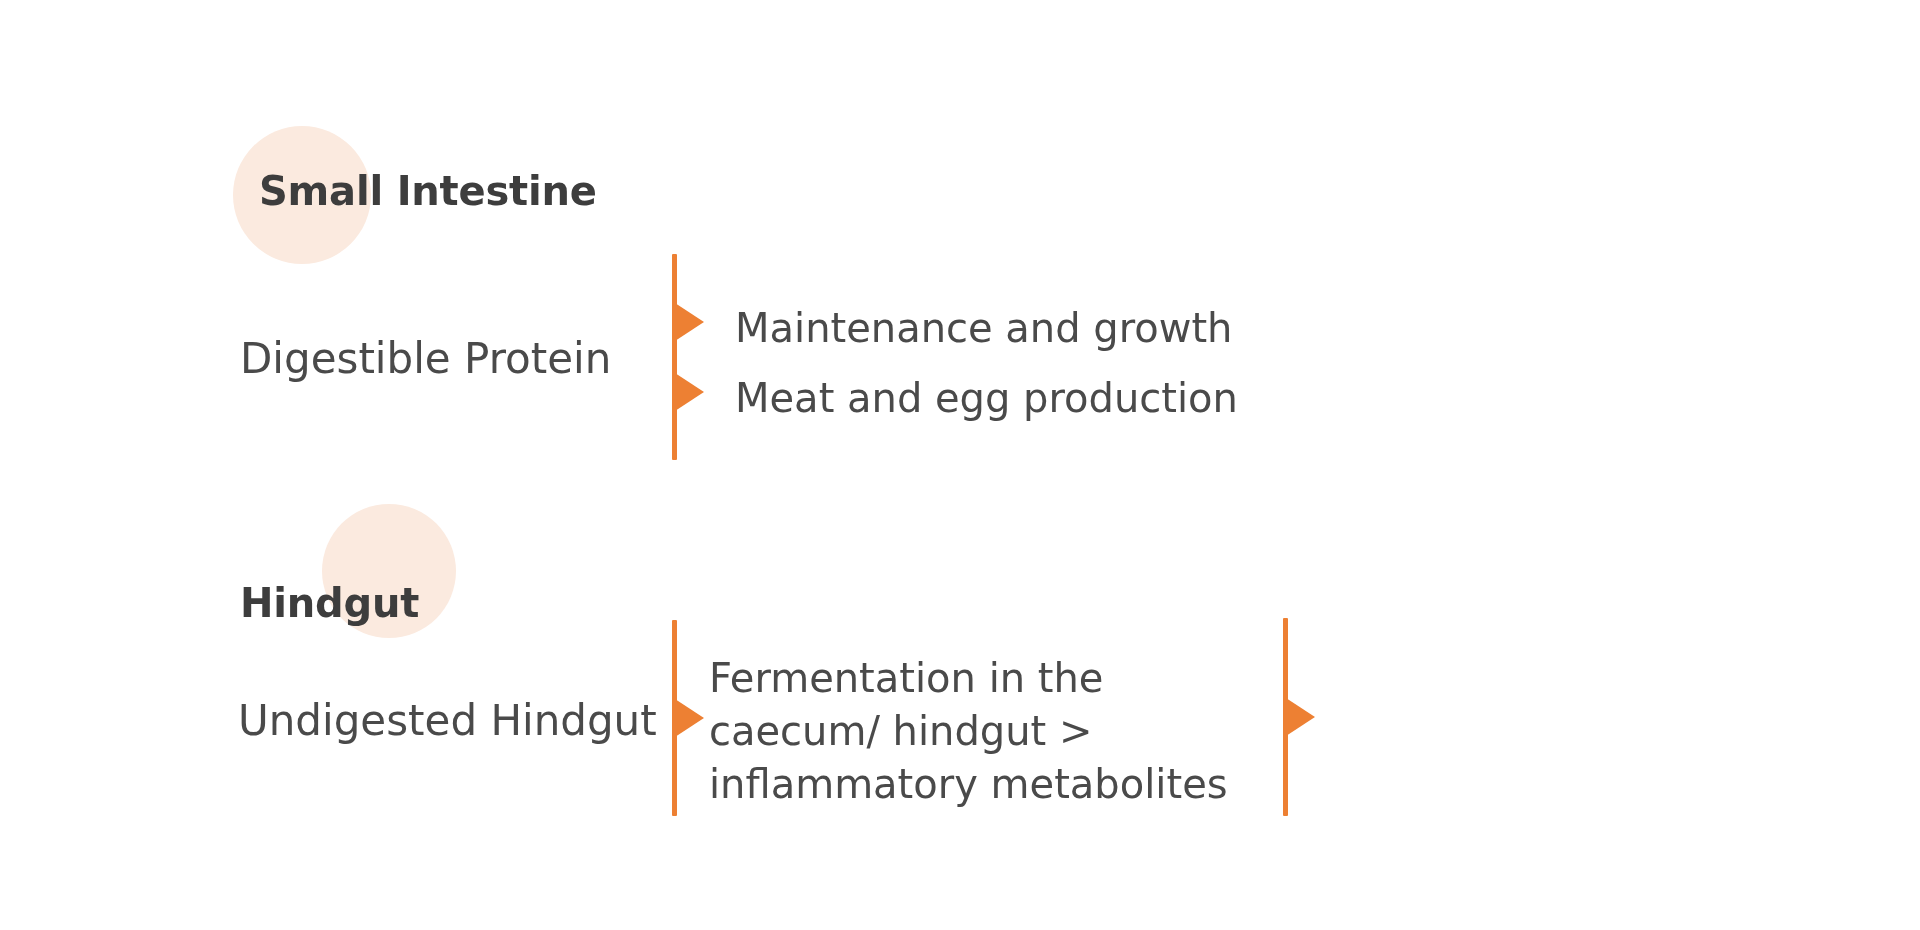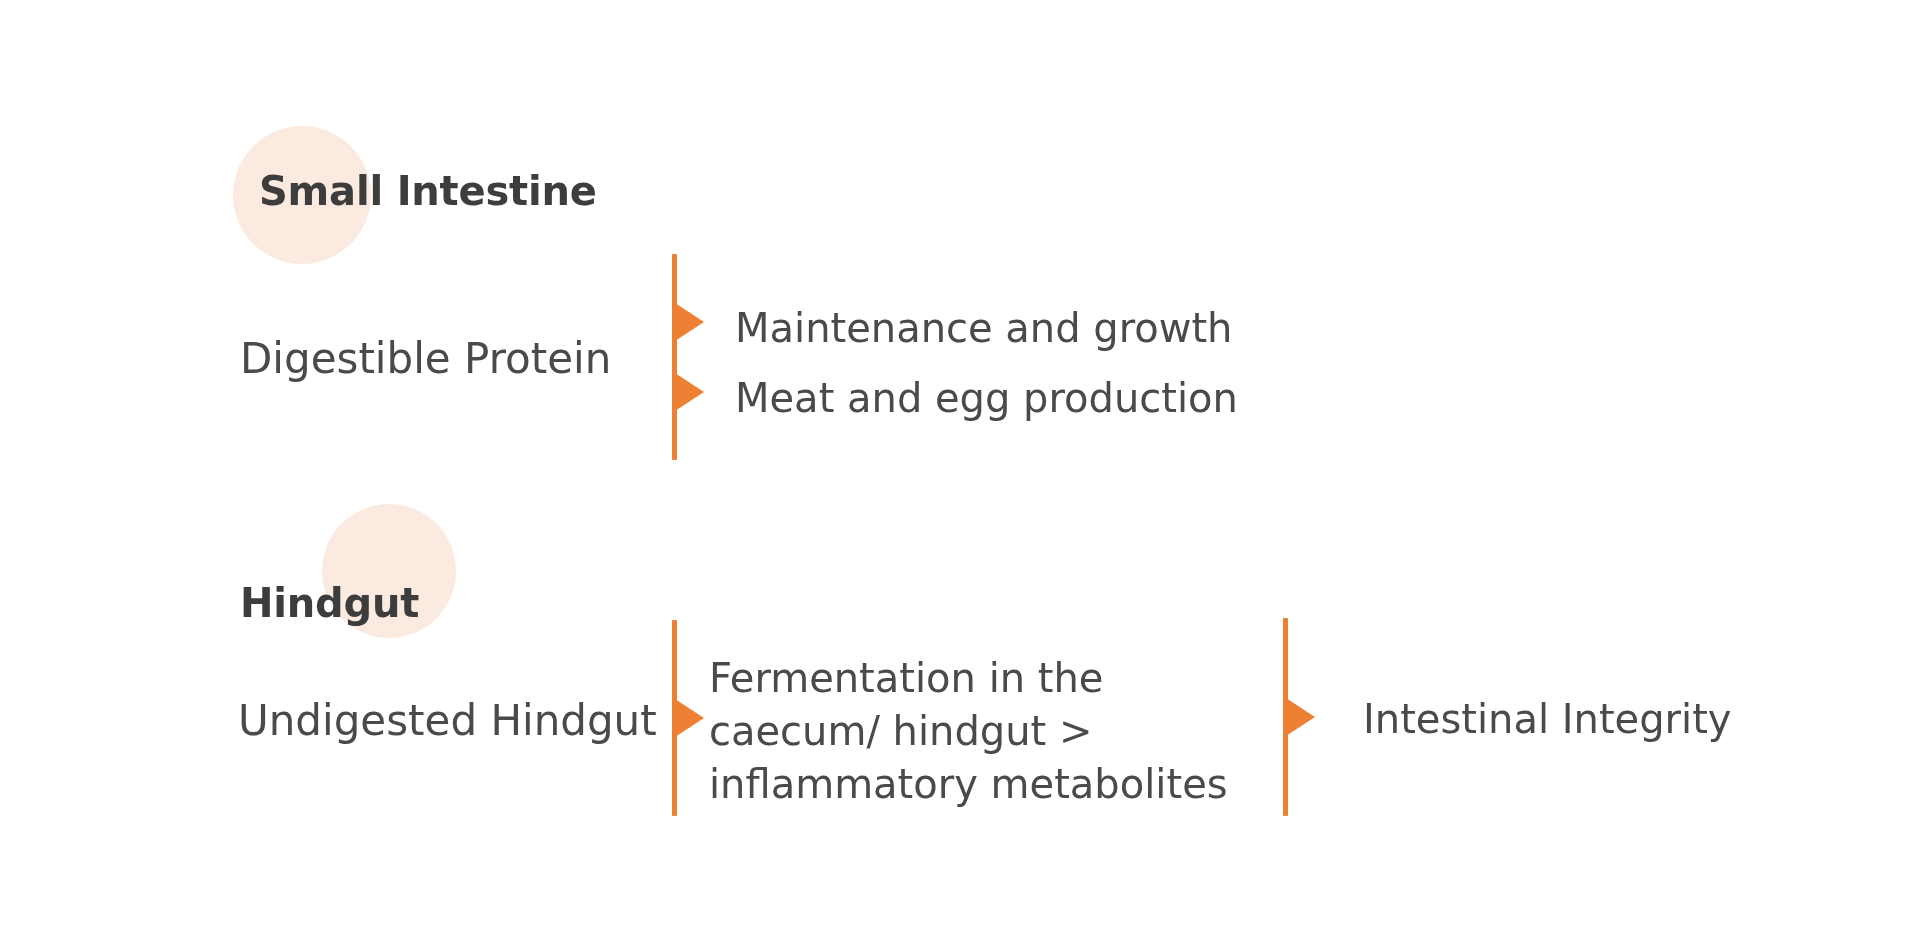--- a/index.html
+++ b/index.html
@@ -132,15 +132,14 @@
   <div class="substrate-label label-undigested">Undigested Hindgut</div>
 
   <div class="rail rail-hg-mid"></div>
 
   <div class="arrow arrow-hg-mid"></div>
   <div class="outcome outcome-fermentation">Fermentation in the caecum/ hindgut &gt; inflammatory metabolites</div>
 
   <div class="rail rail-hg-out"></div>
 
   <div class="arrow arrow-hg-out"></div>
-  <div class="outcome outcome-integrity">Intestinal Integrity</div>
 
 </div>
 
 </body></html>

